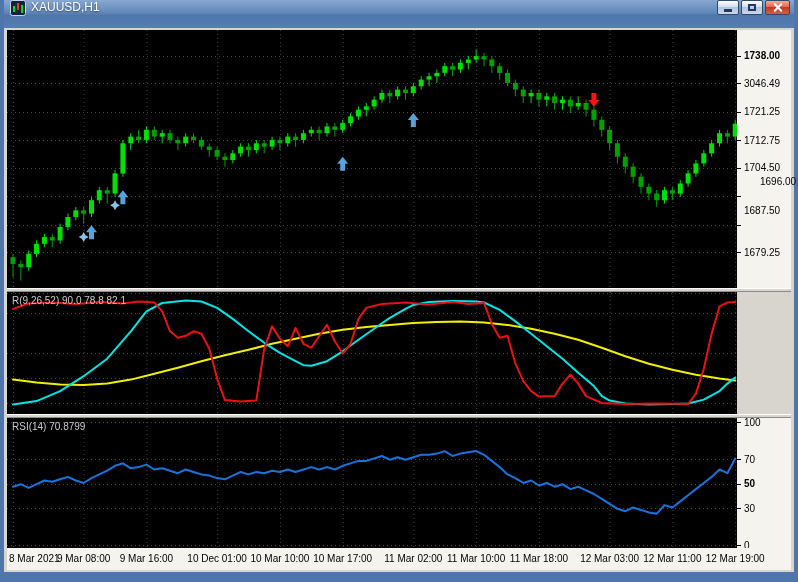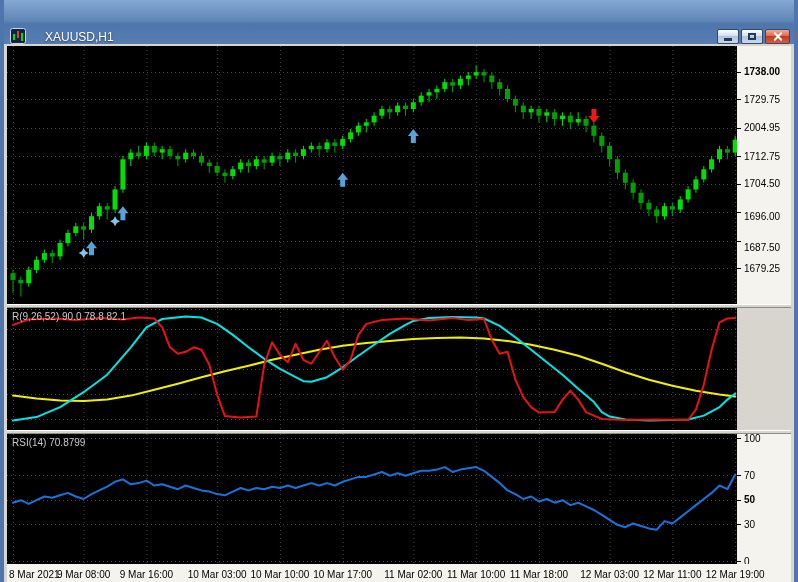--- a/index.html
+++ b/index.html
@@ -1,23 +1,23 @@
 <!DOCTYPE html>
 <html><head>
 <meta charset="utf-8">
 <style>
   html,body{margin:0;padding:0;width:798px;height:582px;overflow:hidden;background:#2b2b2b;
     font-family:"Liberation Sans", sans-serif;}
   .mt-window{position:absolute;left:0;top:0;width:798px;height:582px;box-sizing:border-box;
     border-left:4px solid #4E76AC;border-right:4px solid #4E76AC;border-bottom:10px solid #4E76AC;
     background:#4E76AC;}
   
-  .titlebar{height:44px;display:flex;align-items:flex-end;
+  .titlebar{height:28px;display:flex;align-items:flex-start;
     background:linear-gradient(180deg,#86A8D2 0%,#6288B8 45%,#4E76AC 55%,#567EB2 100%);
-    padding:0 4px;gap:14px;}
+    padding:0 4px;}
   .win-icon{width:16px;height:16px;margin:0 5px 0 2px;display:inline-block;}
   .title-text{color:#ffffff;font-size:12px;text-shadow:0 1px 2px rgba(0,0,0,.55);flex:0 0 auto;}
   .title-spacer{flex:1}
   .win-buttons{display:flex;align-items:center;}
   .win-btn{width:22px;height:15px;margin-left:2px;border:1px solid #2F4A6E;border-radius:2px;
     background:linear-gradient(180deg,#FDFEFF,#D4DEEC 45%,#B3C5DD 50%,#C9D7E9);
     display:flex;align-items:center;justify-content:center;box-sizing:border-box;cursor:pointer;}
   .win-btn.close{width:25px;background:linear-gradient(180deg,#F5A894,#E06A4E 45%,#C23A20 50%,#D5603C);}
   .g-min{width:8px;height:3px;background:#1E3A5F;margin-top:6px;}
   .g-max{width:8px;height:7px;border:2px solid #1E3A5F;box-sizing:border-box;background:transparent;}
@@ -295,31 +295,31 @@
               <path d="M 115.89999999999999 160.16103896103883 L 121.39999999999999 167.16103896103883 L 118.39999999999999 167.16103896103883 L 118.39999999999999 174.16103896103883 L 113.39999999999999 174.16103896103883 L 113.39999999999999 167.16103896103883 L 110.39999999999999 167.16103896103883 Z" fill="#55A3D9"></path>
               <path d="M 335.7 126.65454545454531 L 341.2 133.6545454545453 L 338.2 133.6545454545453 L 338.2 140.6545454545453 L 333.2 140.6545454545453 L 333.2 133.6545454545453 L 330.2 133.6545454545453 Z" fill="#55A3D9"></path>
               <path d="M 406.34999999999997 83.09610389610376 L 411.84999999999997 90.09610389610376 L 408.84999999999997 90.09610389610376 L 408.84999999999997 97.09610389610376 L 403.84999999999997 97.09610389610376 L 403.84999999999997 90.09610389610376 L 400.84999999999997 90.09610389610376 Z" fill="#55A3D9"></path>
               <path d="M 586.9 76.99220779220764 L 592.4 69.99220779220764 L 589.4 69.99220779220764 L 589.4 62.992207792207644 L 584.4 62.992207792207644 L 584.4 69.99220779220764 L 581.4 69.99220779220764 Z" fill="#F21616"></path>
             </g>
           </svg>
         <div class="axis" id="axis-main">
             <div class="axtick" style="top: 26px;"></div>
             <div class="axlabel" style="top: 20.1351px; font-weight: bold;">1738.00</div>
             <div class="axtick" style="top: 53px;"></div>
-            <div class="axlabel" style="top: 47.7779px;">1729.75</div>
+            <div class="axlabel" style="top: 47.7779px;">3046.49</div>
             <div class="axtick" style="top: 82px;"></div>
-            <div class="axlabel" style="top: 76.2584px;">2004.95</div>
+            <div class="axlabel" style="top: 76.2584px;">1721.25</div>
             <div class="axtick" style="top: 110px;"></div>
             <div class="axlabel" style="top: 104.739px;">1712.75</div>
             <div class="axtick" style="top: 138px;"></div>
             <div class="axlabel" style="top: 132.382px;">1704.50</div>
             <div class="axtick" style="top: 166px;"></div>
-            <div class="axlabel" style="top: 165px;">1696.00</div>
+            <div class="axlabel" style="top: 146px; margin-left: 16px;">1696.00</div>
             <div class="axtick" style="top: 195px;"></div>
-            <div class="axlabel" style="top: 196px;">1687.50</div>
+            <div class="axlabel" style="top: 175px;">1687.50</div>
             <div class="axtick" style="top: 222px;"></div>
             <div class="axlabel" style="top: 216.986px;">1679.25</div>
           </div>
       </div>
 
       <div class="separator"></div>
 
       <div class="panel" id="panel-ind1">
         <svg id="svg-ind1" width="730" height="122">
             <g>
@@ -385,21 +385,21 @@
             <div class="axtick" style="top: 127px;"></div>
             <div class="axlabel" style="top: 121.547px;">0</div>
           </div>
         <div class="info-label">RSI(14) 70.8799</div>
       </div>
 
       <div class="timebar" id="timebar">
           <div class="tlabel" style="left: 2px;">8 Mar 2021</div>
           <div class="tlabel" style="left: 76.65px; transform: translateX(-50%);">9 Mar 08:00</div>
           <div class="tlabel" style="left: 139.45px; transform: translateX(-50%);">9 Mar 16:00</div>
-          <div class="tlabel" style="left: 210.1px; transform: translateX(-50%);">10 Mar 03:00</div>
+          <div class="tlabel" style="left: 210.1px; transform: translateX(-50%);">10 Dec 01:00</div>
           <div class="tlabel" style="left: 272.9px; transform: translateX(-50%);">10 Mar 10:00</div>
           <div class="tlabel" style="left: 335.7px; transform: translateX(-50%);">10 Mar 17:00</div>
           <div class="tlabel" style="left: 406.35px; transform: translateX(-50%);">11 Mar 02:00</div>
           <div class="tlabel" style="left: 469.15px; transform: translateX(-50%);">11 Mar 10:00</div>
           <div class="tlabel" style="left: 531.95px; transform: translateX(-50%);">11 Mar 18:00</div>
           <div class="tlabel" style="left: 602.6px; transform: translateX(-50%);">12 Mar 03:00</div>
           <div class="tlabel" style="left: 665.4px; transform: translateX(-50%);">12 Mar 11:00</div>
           <div class="tlabel" style="left: 728.2px; transform: translateX(-50%);">12 Mar 19:00</div>
         </div>
 

